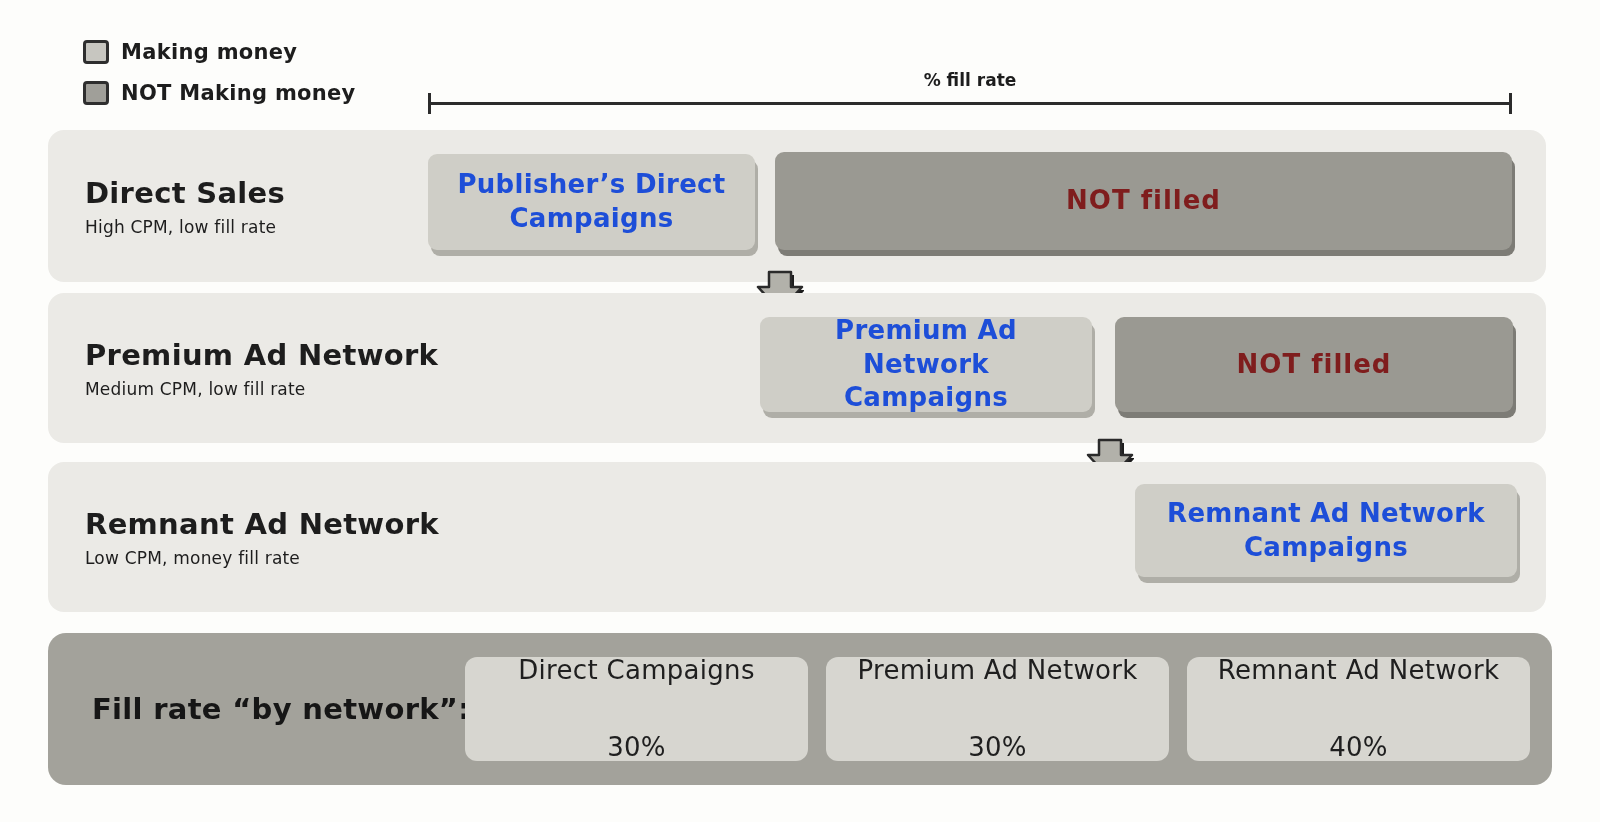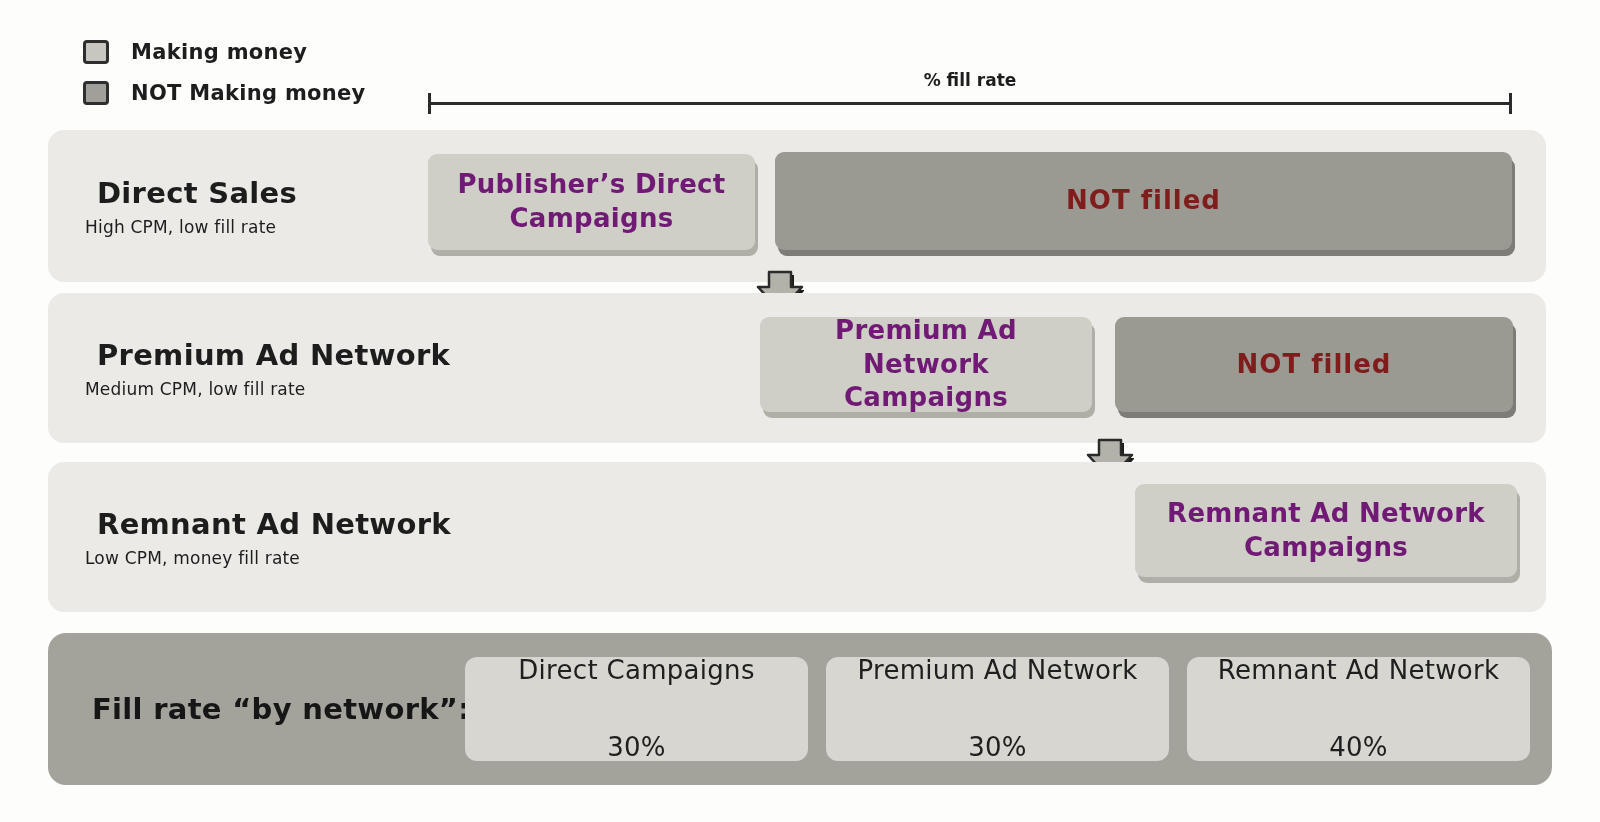--- a/index.html
+++ b/index.html
@@ -8,42 +8,42 @@
     background:#fdfdfb;
     font-family:"DejaVu Sans", sans-serif;
     color:#1d1d1d;
   }
   
   .legend{position:absolute;left:83px;top:40px;}
   .legend-item{display:flex;align-items:center;margin-bottom:17px;}
   .swatch{width:26px;height:24px;border:3px solid #2e2e2e;border-radius:4px;box-sizing:border-box;}
   .swatch-light{background:#c7c6c0;}
   .swatch-dark{background:#a09f99;}
-  .legend-label{margin-left:22px;font-size:21px;font-weight:600;letter-spacing:.3px;}
+  .legend-label{margin-left:12px;font-size:21px;font-weight:600;letter-spacing:.3px;}
   
   .bracket{position:absolute;left:428px;top:70px;width:1084px;height:50px;}
   .bracket-label{position:absolute;left:0;right:0;top:0;text-align:center;font-size:17px;font-weight:600;}
   .bracket-line{position:absolute;left:0;right:0;top:32px;height:3px;background:#2b2b2b;}
   .bracket-tick{position:absolute;top:23px;width:3px;height:21px;background:#2b2b2b;}
   .tick-left{left:0;} .tick-right{right:0;}
   
   .row{position:absolute;left:48px;width:1498px;background:#ebeae6;border-radius:16px;}
   .row-1{top:130px;height:152px;}
   .row-2{top:293px;height:150px;}
   .row-3{top:462px;height:150px;}
   .row-caption{position:absolute;left:37px;top:50%;transform:translateY(-50%);}
-  .row-title{font-size:29px;font-weight:700;letter-spacing:.3px;margin-left:12px;}
+  .row-title{font-size:29px;font-weight:700;letter-spacing:.3px;}
   .row-sub{font-size:17px;font-weight:400;margin-top:7px;letter-spacing:.2px;}
   
   .wbox{
     position:absolute;display:flex;align-items:center;justify-content:center;
     text-align:center;border-radius:9px;box-sizing:border-box;padding:6px 18px;
     font-size:26px;font-weight:700;line-height:1.3;letter-spacing:.3px;
   }
-  .wbox-light{background:#cfcec7;color:#701a75;box-shadow:3px 6px 0 rgba(125,124,115,.55);}
+  .wbox-light{background:#cfcec7;color:#1d4ed8;box-shadow:3px 6px 0 rgba(125,124,115,.55);}
   .wbox-dark{background:#9a9992;color:#7f1d1d;box-shadow:3px 6px 0 rgba(66,65,58,.65);font-weight:600;letter-spacing:1px;}
   .box-publisher{left:428px;top:154px;width:327px;height:96px;}
   .box-notfilled-1{left:775px;top:152px;width:737px;height:98px;}
   .box-premium{left:760px;top:317px;width:332px;height:95px;}
   .box-notfilled-2{left:1115px;top:317px;width:398px;height:95px;}
   .box-remnant{left:1135px;top:484px;width:382px;height:93px;}
   
   .arrow{position:absolute;width:48px;height:44px;}
   .arrow-1{left:756px;top:270px;}
   .arrow-2{left:1086px;top:438px;}

